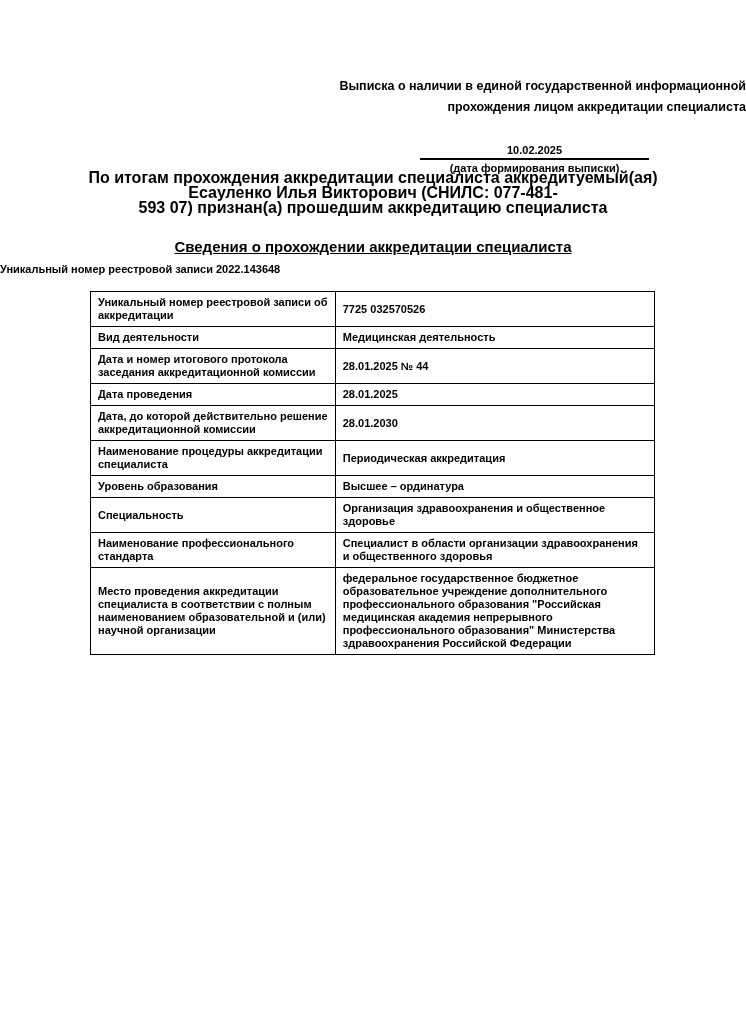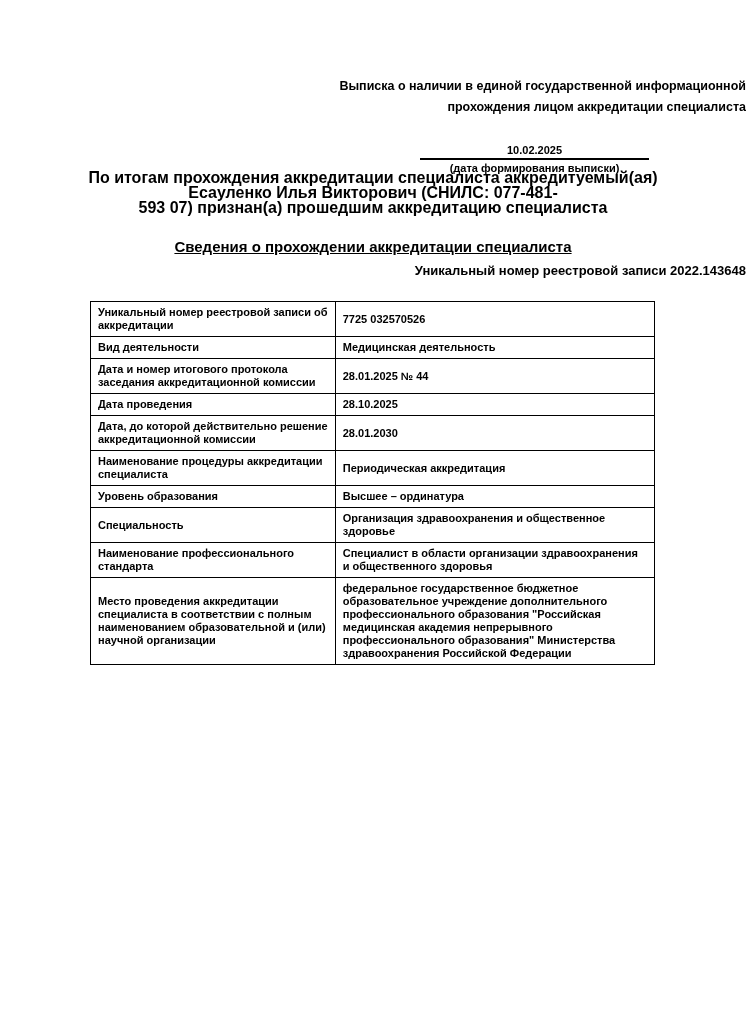--- a/index.html
+++ b/index.html
@@ -52,27 +52,27 @@
   }
   .section-heading {
     margin-top: 23px;
     text-align: center;
     font-size: 15px;
     font-weight: bold;
     text-decoration: underline;
   }
   .registry-heading {
     margin-top: 8px;
-    text-align: right;
-    font-size: 13px;
+    text-align: left;
+    font-size: 11px;
     font-weight: bold;
   }
   table.accreditation-table {
     border-collapse: collapse;
-    margin: 23px 0 0 90px;
+    margin: 16px 0 0 90px;
     width: 565px;
     table-layout: fixed;
   }
   table.accreditation-table td {
     border: 1.5px solid #000000;
     font-size: 11px;
     font-weight: bold;
     line-height: 13px;
     padding: 4px 7px;
     vertical-align: middle;
@@ -114,21 +114,21 @@
       <tr>
         <td class="label-col">Вид деятельности</td>
         <td class="value-col">Медицинская деятельность</td>
       </tr>
       <tr>
         <td class="label-col">Дата и номер итогового протокола заседания аккредитационной комиссии</td>
         <td class="value-col">28.01.2025 № 44</td>
       </tr>
       <tr>
         <td class="label-col">Дата проведения</td>
-        <td class="value-col">28.10.2025</td>
+        <td class="value-col">28.01.2025</td>
       </tr>
       <tr>
         <td class="label-col">Дата, до которой действительно решение аккредитационной комиссии</td>
         <td class="value-col">28.01.2030</td>
       </tr>
       <tr>
         <td class="label-col">Наименование процедуры аккредитации специалиста</td>
         <td class="value-col">Периодическая аккредитация</td>
       </tr>
       <tr>

